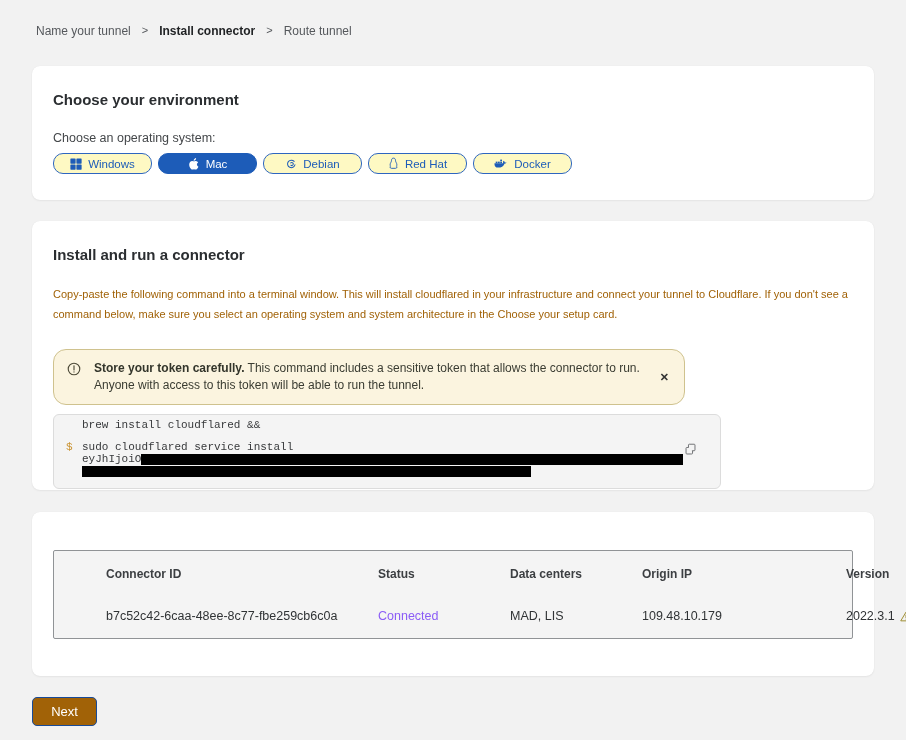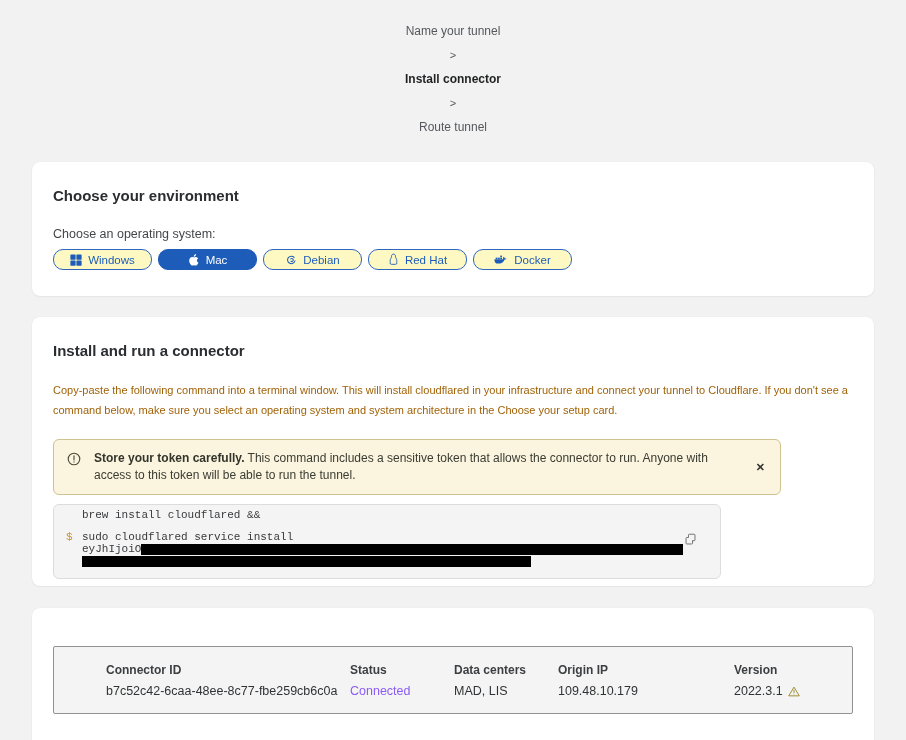--- a/index.html
+++ b/index.html
@@ -8,23 +8,23 @@
     width:906px; height:740px;
     background:#f2f2f2;
     font-family:"Liberation Sans", sans-serif;
     color:#333;
     overflow:hidden;
   }
   .page { padding:0 32px; }
 
   
   .breadcrumb {
-    display:flex; align-items:center; gap:11px;
+    display:flex; align-items:flex-start; gap:11px;
     padding:24px 4px 0 4px;
-    font-size:12px; color:#55585c;flex-direction:column;
+    font-size:12px; color:#55585c;
   }
   .breadcrumb .crumb { cursor:default; }
   .breadcrumb .crumb.current { font-weight:700; color:#1f2123; }
   .breadcrumb .sep { color:#55585c; font-size:11px; }
 
   
   .card {
     background:#ffffff;
     border-radius:8px;
     box-shadow:0 1px 2px rgba(0,0,0,0.05), 0 0 1px rgba(0,0,0,0.08);
@@ -51,25 +51,25 @@
 
   .card-install { margin-top:21px; height:269px; }
   .install-desc {
     margin-top:21px; font-size:11px; line-height:20px; color:#a16207;
     max-width:806px;
   }
 
   
   .warn-banner {
     position:relative;
-    width:728px;
-    margin-top:19px;
+    width:632px;
+    margin-top:25px;
     background:#fbf4df;
     border:1px solid #cfc28e;
-    border-radius:6px;
+    border-radius:13px;
     padding:10px 40px 10px 40px;
     font-size:12px; line-height:17px; color:#3a3c32;
   }
   .warn-banner .warn-icon { position:absolute; left:13px; top:12px; color:#4d4a38; }
   .warn-banner b { color:#33352b; }
   .warn-close {
     position:absolute; right:11px; top:50%; transform:translateY(-50%);
     background:none; border:none; cursor:pointer;
     font-size:11px; font-weight:700; color:#333; padding:4px;
   }
@@ -104,20 +104,21 @@
     margin-top:17px;
     width:800px;
     background:#f4f4f4;
     border:1px solid #909396;
     border-radius:2px;
     display:grid;
     grid-template-columns:244px 104px 104px 176px 1fr;
     row-gap:7px;
     padding:16px 0 15px 52px;
     align-items:center;
+    gap:28px;
   }
   .conn-th { font-size:12px; font-weight:700; color:#3c3f42; }
   .conn-td { font-size:12.5px; color:#303335; }
   .conn-td.status { color:#8b5cf6; }
   .conn-td.version { display:flex; align-items:center; gap:5px; }
   .ver-warn-icon { color:#96831f; display:inline-flex; }
 
   
   .next-btn {
     margin:21px 0 0 0;

